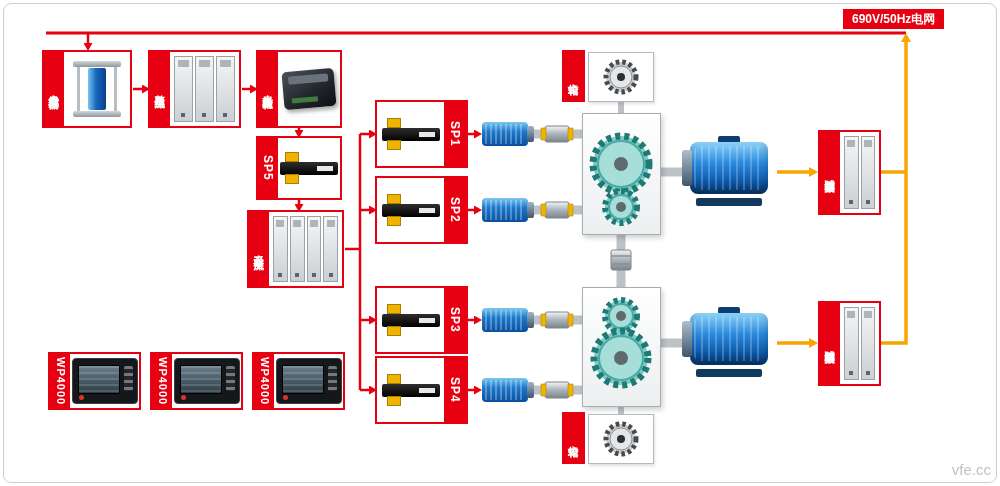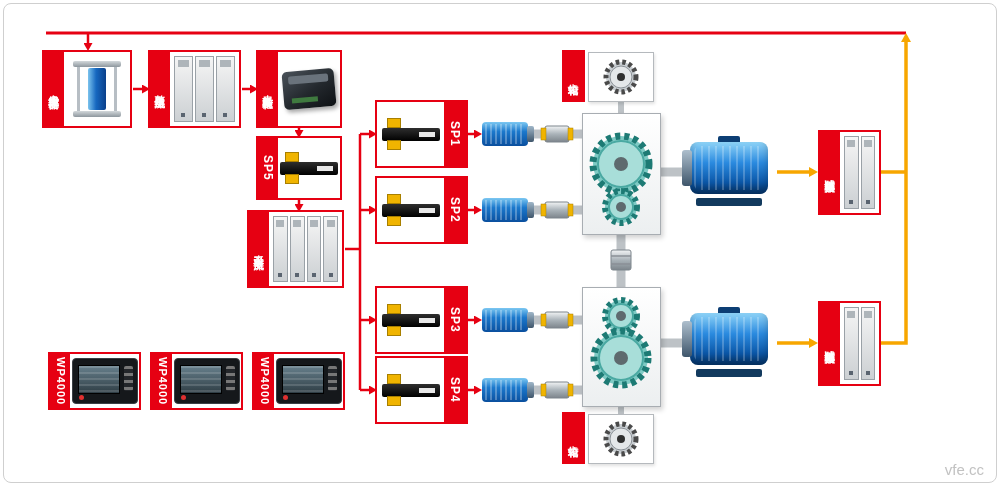--- a/index.html
+++ b/index.html
@@ -145,20 +145,23 @@
     <g stroke="#f7a600" stroke-width="3.5" fill="none">
       <path d="M881,172 H906"></path>
     </g>
     <g stroke="#f7a600" stroke-width="3.5" fill="none" marker-end="url(#ay)">
       <path d="M777,172 H810"></path>
       <path d="M777,343 H810"></path>
       <path d="M881,343 H906 V41"></path>
     </g>
   </svg>
 
+  <div class="banner" style="left:843px;top:9px;">
+    <span>690V/50Hz电网</span>
+  </div>
 
   <div class="node" style="left:42px;top:50px;width:90px;height:78px;">
     <div class="strip v-cjk" style="width:20px;">多绕组变压器</div>
     <div class="art">
       <div class="xfmr">
           <div class="tb"></div>
           <div class="rodl"></div>
           <div class="rodr"></div>
           <div class="core"></div>
           <div class="bb"></div>
@@ -376,16 +379,16 @@
     <div class="strip v-lat" style="width:20px;font-size:11px;">WP4000</div>
     <div class="art">
       <div class="wpdev">
           <div class="scr"></div>
           <div class="keys"></div>
           <div class="pwr"></div>
         </div>
     </div>
   </div>
 
-  <div class="watermark" style="right:16px;bottom:8px;">
+  <div class="watermark" style="right:9px;bottom:8px;">
     <span>vfe.cc</span>
   </div>
 </div>
 
 </body></html>

